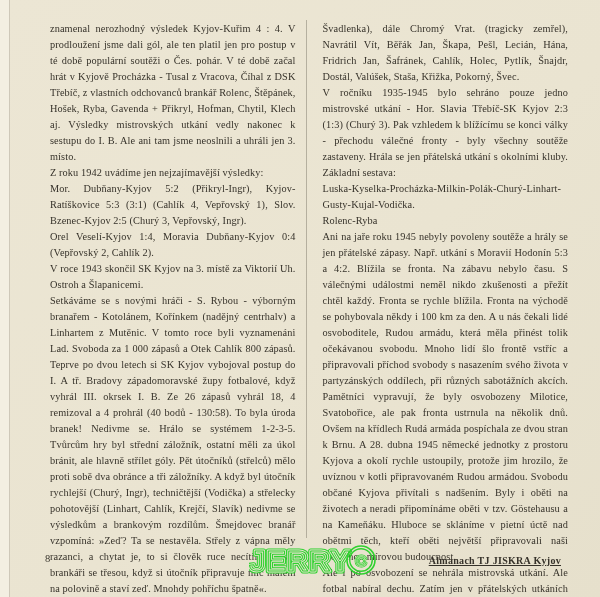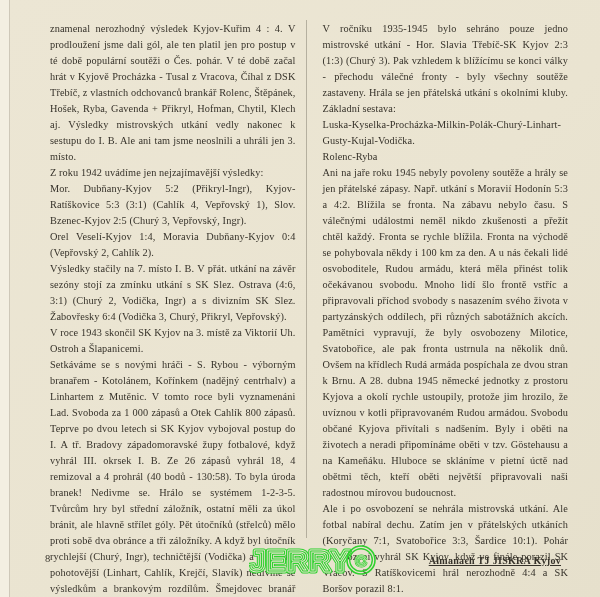--- a/index.html
+++ b/index.html
@@ -51,25 +51,25 @@
 
 <div class="edge-strip"></div>
 <div class="divider"></div>
 
 <div class="columns">
   <div class="col">
     <p>znamenal nerozhodný výsledek Kyjov-Kuřim 4 : 4. V prodloužení jsme dali gól, ale ten platil jen pro postup v té době populární soutěži o Čes. pohár. V té době začal hrát v Kyjově Procházka - Tusal z Vracova, Číhal z DSK Třebíč, z vlastních odchovanců brankář Rolenc, Štěpánek, Hošek, Ryba, Gavenda + Přikryl, Hofman, Chytil, Klech aj. Výsledky mistrovských utkání vedly nakonec k sestupu do I. B. Ale ani tam jsme neoslnili a uhráli jen 3. místo.</p>
     <p>Z roku 1942 uvádíme jen nejzajímavější výsledky:</p>
     <p>Mor. Dubňany-Kyjov 5:2 (Přikryl-Ingr), Kyjov-Ratíškovice 5:3 (3:1) (Cahlík 4, Vepřovský 1), Slov. Bzenec-Kyjov 2:5 (Churý 3, Vepřovský, Ingr).</p>
     <p>Orel Veselí-Kyjov 1:4, Moravia Dubňany-Kyjov 0:4 (Vepřovský 2, Cahlík 2).</p>
-    <p>Výsledky stačily na 7. místo I. B. V přát. utkání na závěr sezóny stojí za zmínku utkání s SK Slez. Ostrava (4:6, 3:1) (Churý 2, Vodička, Ingr) a s divizním SK Slez. Žabovřesky 6:4 (Vodička 3, Churý, Přikryl, Vepřovský).</p>
     <p>V roce 1943 skončil SK Kyjov na 3. místě za Viktorií Uh. Ostroh a Šlapanicemi.</p>
     <p>Setkáváme se s novými hráči - S. Rybou - výborným branařem - Kotolánem, Kořínkem (nadějný centrhalv) a Linhartem z Mutěnic. V tomto roce byli vyznamenáni Lad. Svoboda za 1 000 zápasů a Otek Cahlík 800 zápasů. Teprve po dvou letech si SK Kyjov vybojoval postup do I. A tř. Bradovy západomoravské župy fotbalové, když vyhrál III. okrsek I. B. Ze 26 zápasů vyhrál 18, 4 remizoval a 4 prohrál (40 bodů - 130:58). To byla úroda branek! Nedivme se. Hrálo se systémem 1-2-3-5. Tvůrcům hry byl střední záložník, ostatní měli za úkol bránit, ale hlavně střílet góly. Pět útočníků (střelců) mělo proti sobě dva obránce a tři záložníky. A když byl útočník rychlejší (Churý, Ingr), techničtější (Vodička) a střelecky pohotovější (Linhart, Cahlík, Krejčí, Slavík) nedivme se výsledkům a brankovým rozdílům. Šmejdovec branář vzpomíná: »Zeď? Ta se nestavěla. Střely z vápna měly razanci, a chytat je, to si člověk ruce necítil. Dnešní brankáři se třesou, když si útočník připravuje míč málem na polovině a staví zeď. Mnohdy pohříchu špatně«.</p>
   </div>
   <div class="col">
+    <p>Švadlenka), dále Chromý Vrat. (tragicky zemřel), Navrátil Vít, Běřák Jan, Škapa, Pešl, Lecián, Hána, Fridrich Jan, Šafránek, Cahlík, Holec, Pytlík, Šnajdr, Dostál, Valúšek, Staša, Křižka, Pokorný, Švec.</p>
     <p>V ročníku 1935-1945 bylo sehráno pouze jedno mistrovské utkání - Hor. Slavia Třebíč-SK Kyjov 2:3 (1:3) (Churý 3). Pak vzhledem k blížícímu se konci války - přechodu válečné fronty - byly všechny soutěže zastaveny. Hrála se jen přátelská utkání s okolními kluby. Základní sestava:</p>
     <p>Luska-Kyselka-Procházka-Milkin-Polák-Churý-Linhart-Gusty-Kujal-Vodička.</p>
     <p>Rolenc-Ryba</p>
     <p>Ani na jaře roku 1945 nebyly povoleny soutěže a hrály se jen přátelské zápasy. Např. utkání s Moravií Hodonín 5:3 a 4:2. Blížila se fronta. Na zábavu nebylo času. S válečnými událostmi neměl nikdo zkušenosti a přežít chtěl každý. Fronta se rychle blížila. Fronta na východě se pohybovala někdy i 100 km za den. A u nás čekali lidé osvoboditele, Rudou armádu, která měla přinést tolik očekávanou svobodu. Mnoho lidí šlo frontě vstříc a připravovali příchod svobody s nasazením svého života v partyzánských oddílech, při různých sabotážních akcích. Pamětníci vypravují, že byly osvobozeny Milotice, Svatobořice, ale pak fronta ustrnula na několik dnů. Ovšem na křídlech Rudá armáda pospíchala ze dvou stran k Brnu. A 28. dubna 1945 německé jednotky z prostoru Kyjova a okolí rychle ustoupily, protože jim hrozilo, že uvíznou v kotli připravovaném Rudou armádou. Svobodu občané Kyjova přivítali s nadšením. Byly i oběti na životech a neradi připomínáme oběti v tzv. Göstehausu a na Kameňáku. Hluboce se skláníme v pietní úctě nad obětmi těch, kteří oběti největší připravovali naši radostnou mírovou budoucnost.</p>
     <p>Ale i po osvobození se nehrála mistrovská utkání. Ale fotbal nabíral dechu. Zatím jen v přátelských utkáních (Koryčany 7:1, Svatobořice 3:3, Šardice 10:1). Pohár osvobození vyhrál SK Kyjov, když ve finále porazil SK Vracov. S Ratíškovicemi hrál nerozhodně 4:4 a SK Boršov porazil 8:1.</p>
     <p>Podle rozlosování Bradovy západomoravské župy fotbalové na ročník 1945-1938 hrála v I. A mužstva: AFK Blansko,</p>
   </div>
 </div>
 
 <div class="page-number">8</div>

